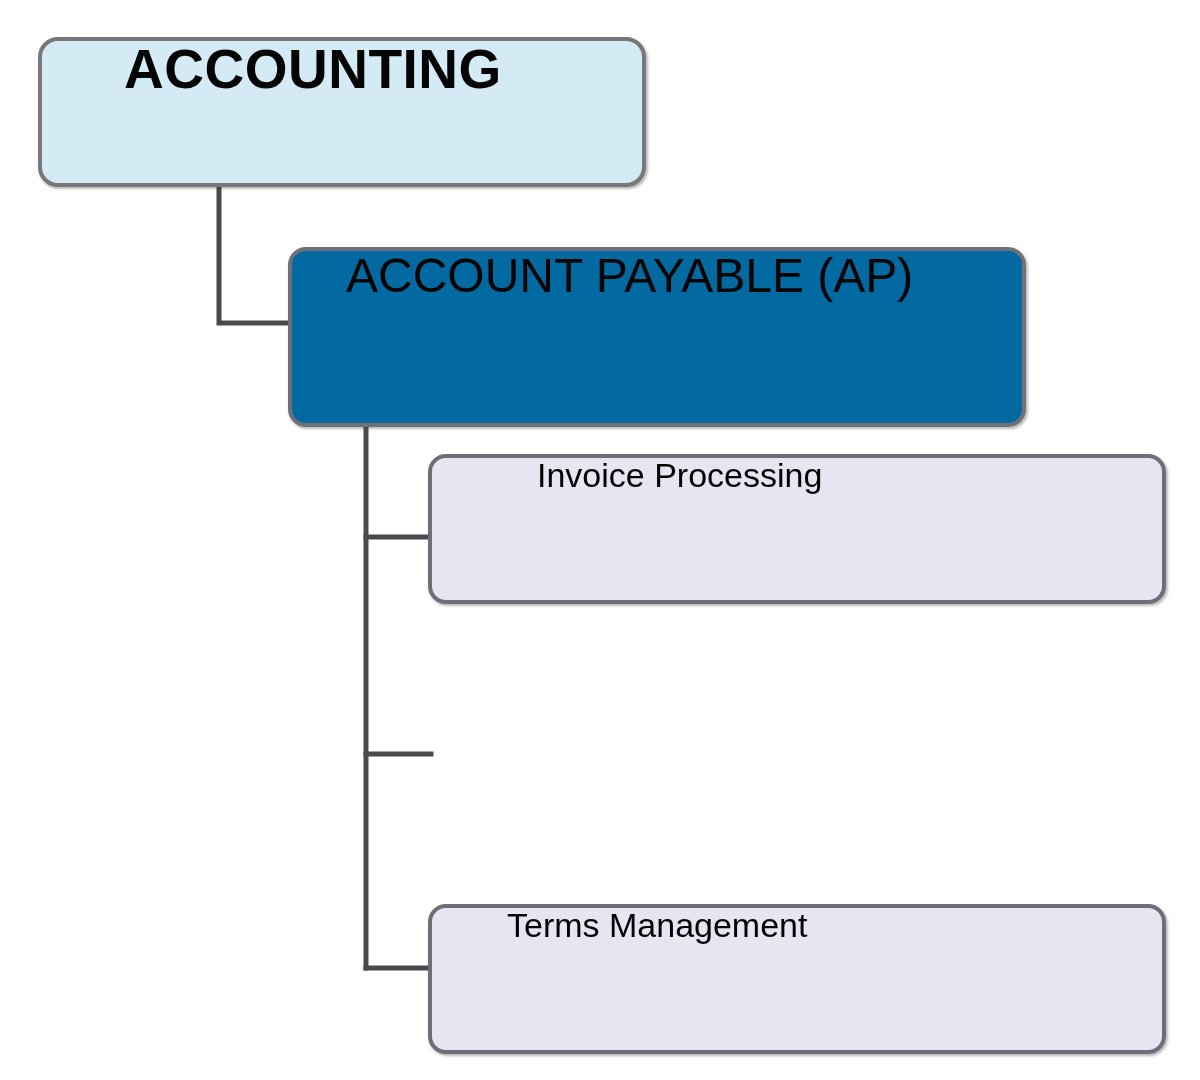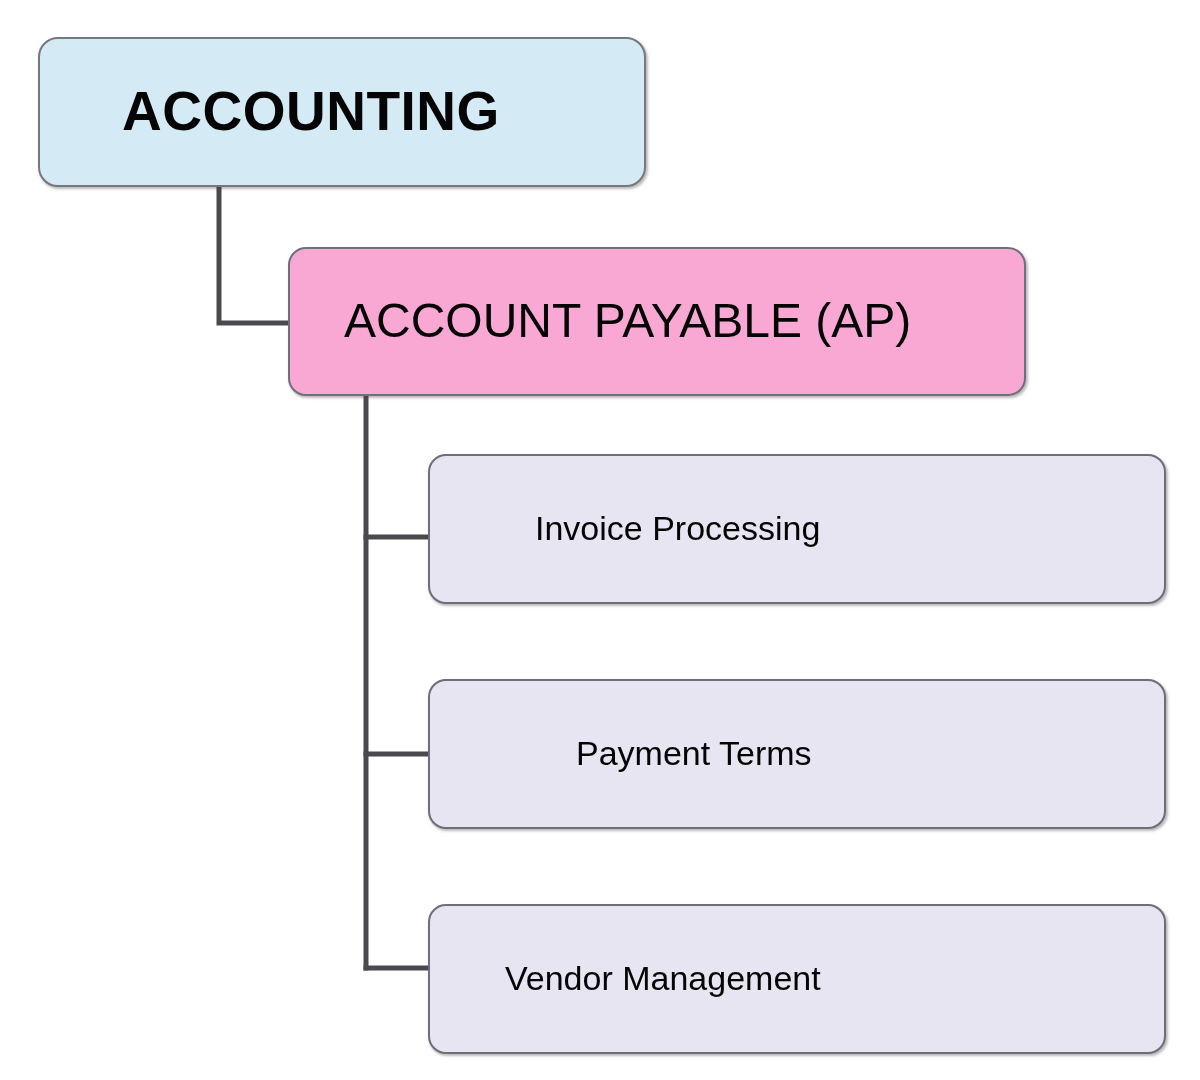--- a/index.html
+++ b/index.html
@@ -25,24 +25,24 @@
     left: 0;
     top: 0;
     width: 1200px;
     height: 1080px;
     pointer-events: none;
   }
   
   .node {
     position: absolute;
     box-sizing: border-box;
-    border: 2px solid #a16207;
+    border: 4px solid #a16207;
     border-radius: 18px;
     display: flex;
-    align-items: center;
+    align-items: flex-start;
     box-shadow: 1.5px 2px 2.5px rgba(60,60,65,0.35);
   }
   .node-label {
     display: block;
     width: 100%;
     color: #050505;
     line-height: 1.05;
     white-space: nowrap;
   }
 
@@ -62,22 +62,22 @@
     letter-spacing: 0.5px;
     text-align: left;
     padding-left: 82px;
   }
 
   
   #node-account-payable {
     left: 288px;
     top: 247px;
     width: 738px;
-    height: 149px;
-    background: #f9a8d4;
+    height: 180px;
+    background: #0369a1;
     border-color: #70707a;
   }
   #node-account-payable .node-label {
     font-size: 48px;
     font-weight: 400;
     text-align: left;
     padding-left: 54px;
   }
 
   
@@ -125,21 +125,18 @@
   </div>
 
   <div class="node" id="node-account-payable">
     <span class="node-label">ACCOUNT PAYABLE (AP)</span>
   </div>
 
   <div class="node leaf" id="node-invoice-processing">
     <span class="node-label">Invoice Processing</span>
   </div>
 
-  <div class="node leaf" id="node-payment-terms">
-    <span class="node-label">Payment Terms</span>
-  </div>
 
   <div class="node leaf" id="node-vendor-management">
-    <span class="node-label">Vendor Management</span>
+    <span class="node-label">Terms Management</span>
   </div>
 
 </div>
 
 </body></html>

